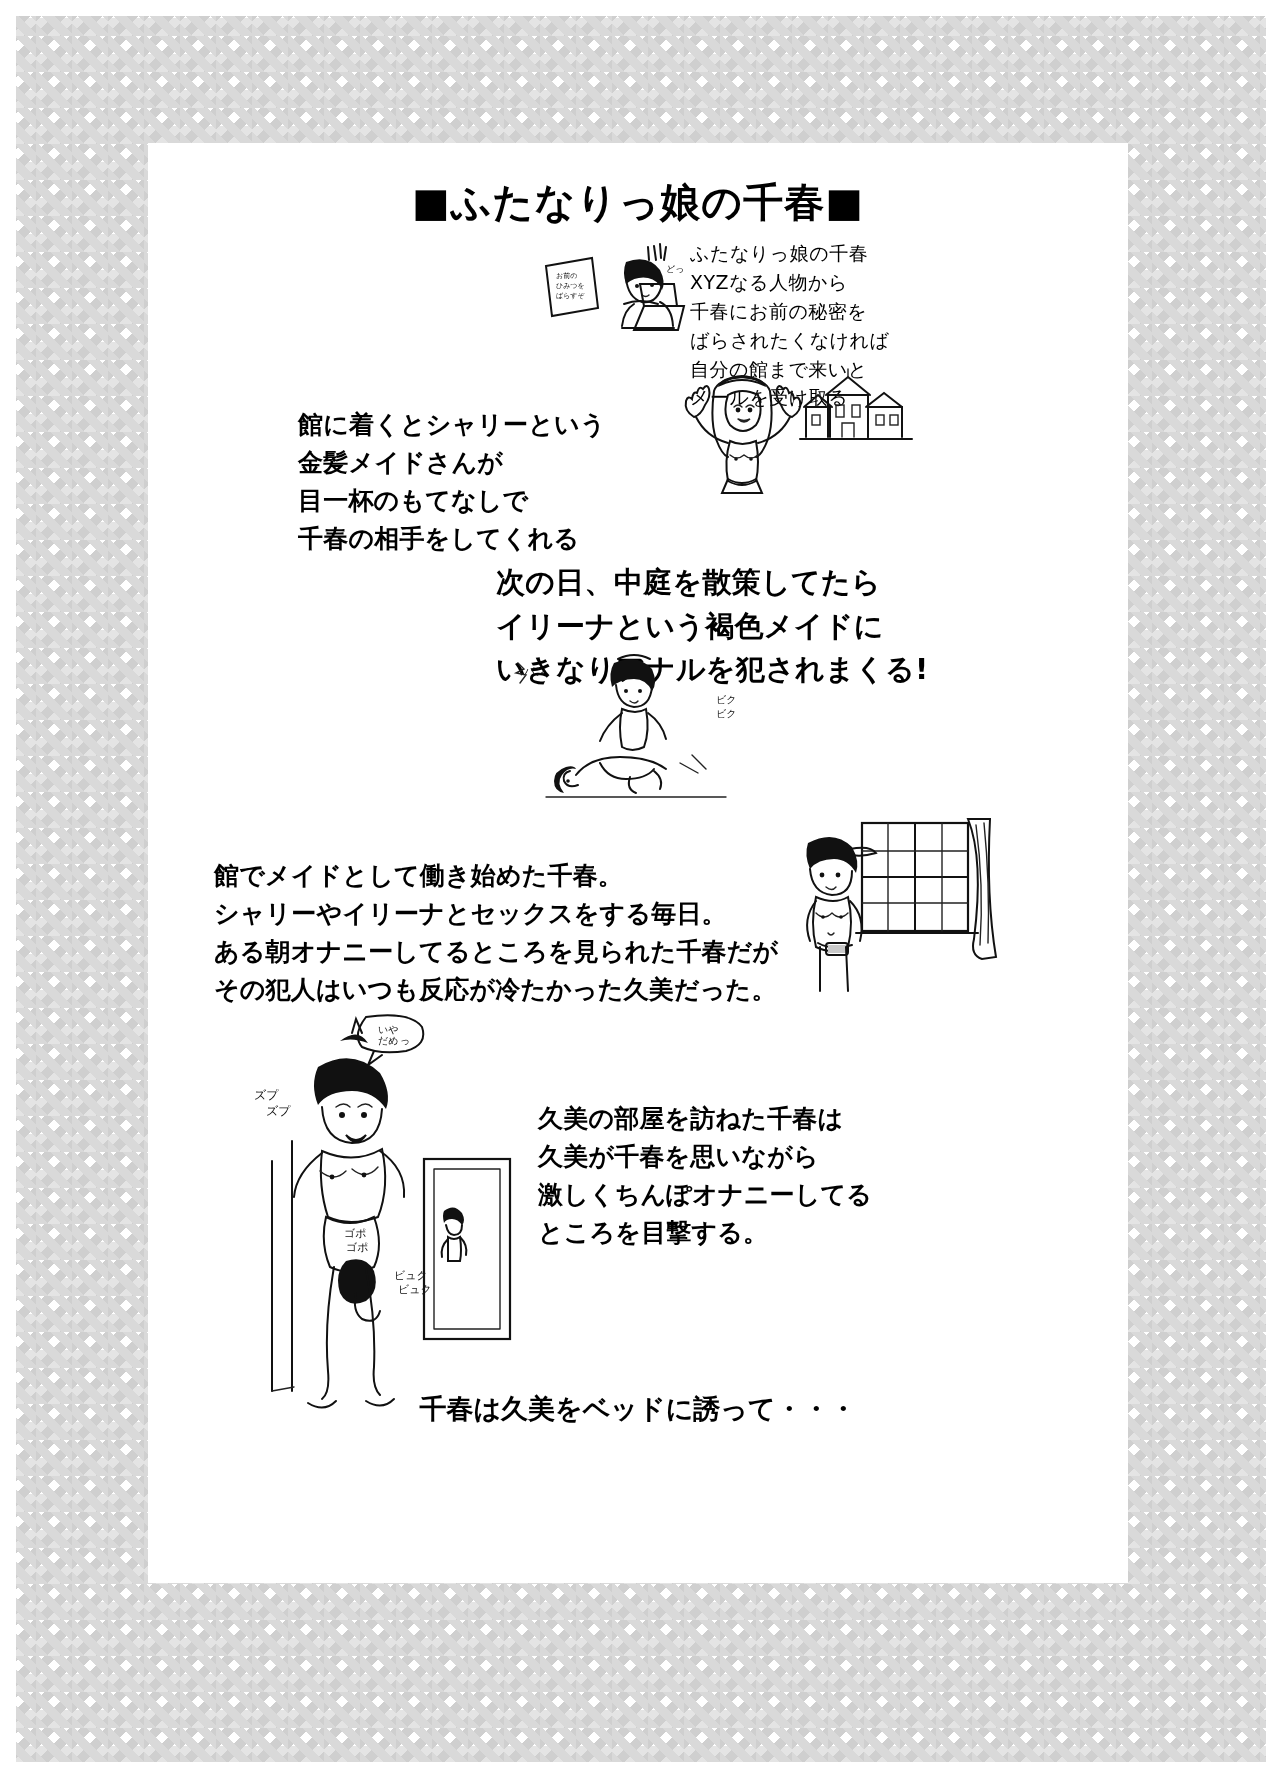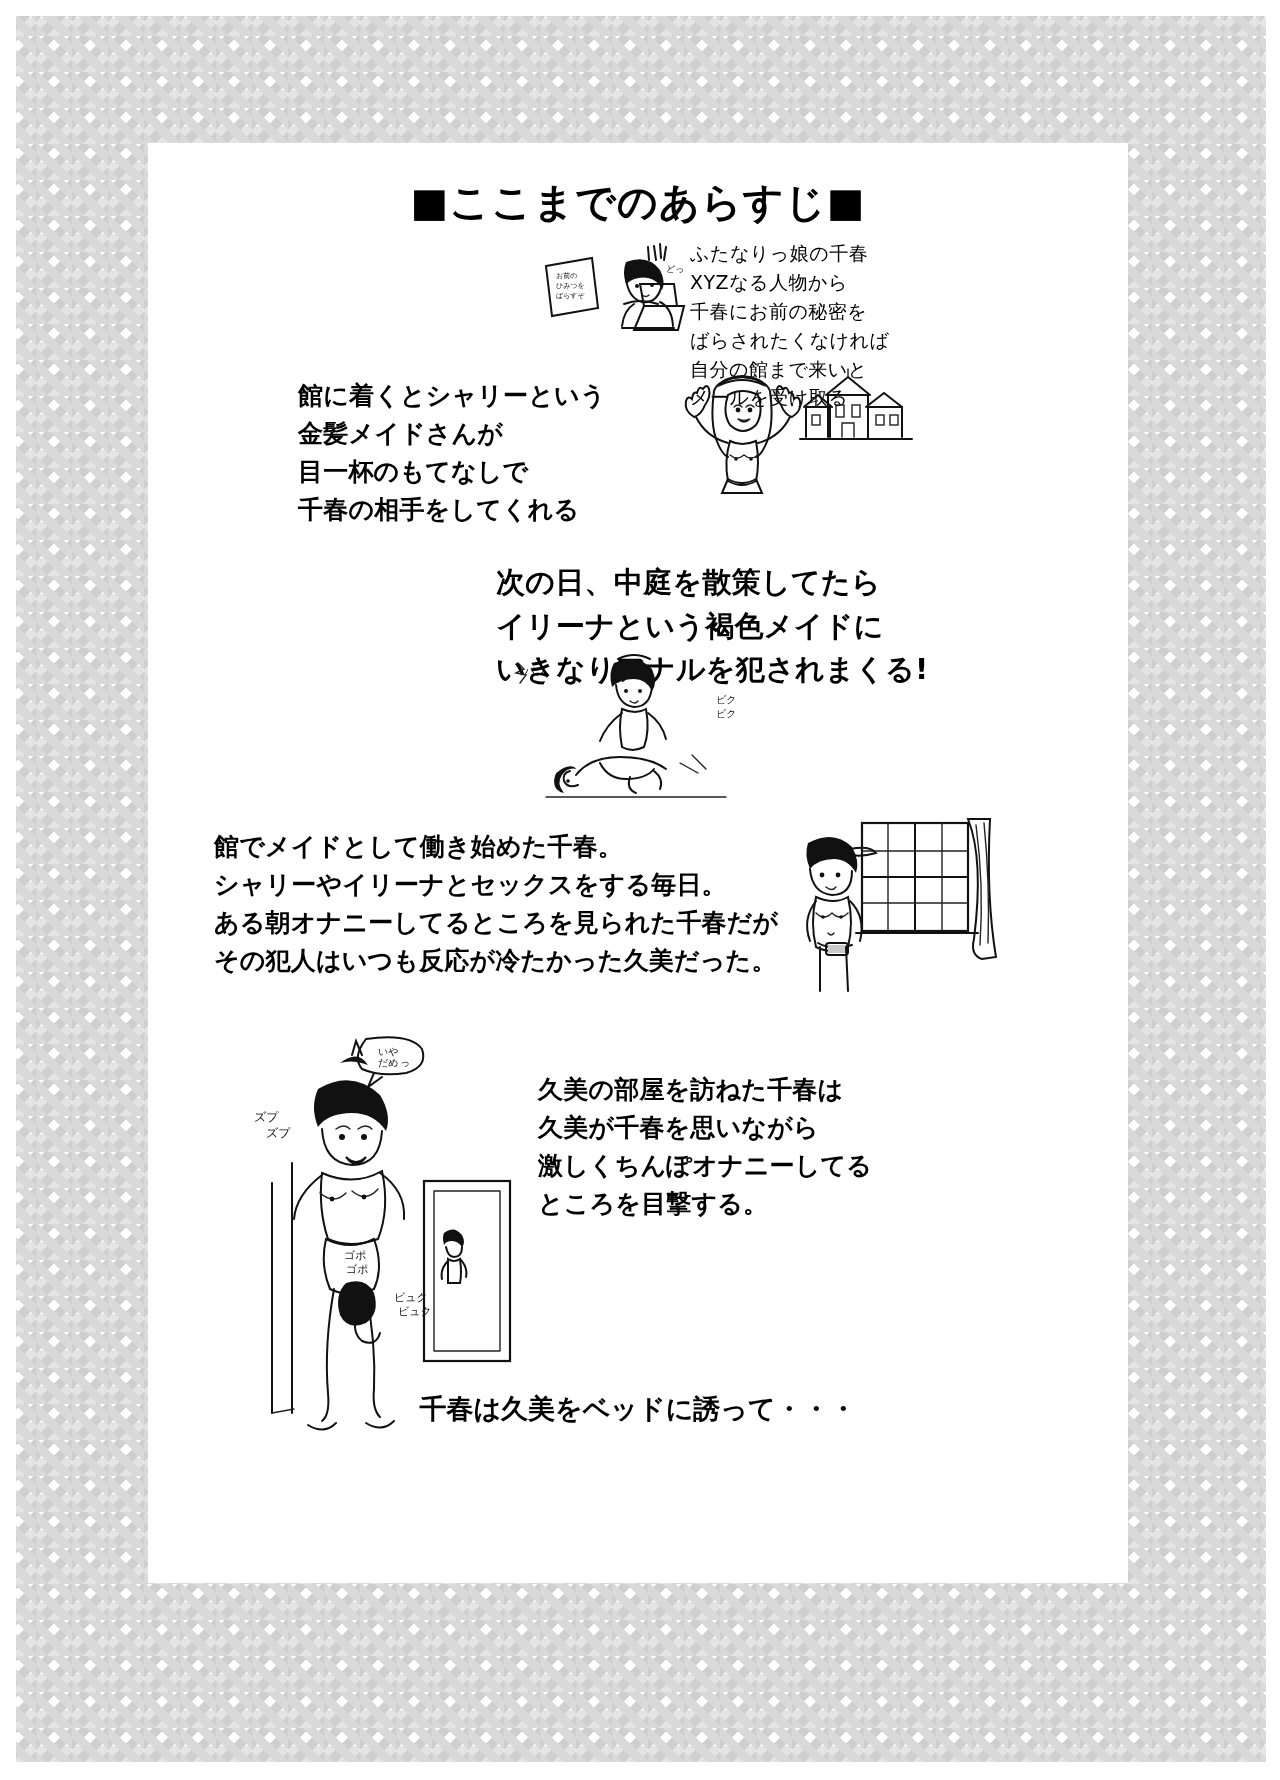--- a/index.html
+++ b/index.html
@@ -80,20 +80,21 @@
     line-height: 1.52;
     letter-spacing: 0.5px;
     margin-top: 12px;
   }
   .t-normal {
     font-family: "DejaVu Sans", sans-serif;
     font-size: 25px;
     line-height: 1.52;
     font-weight: bold;
     letter-spacing: 0.2px;
+    margin-top: 29px;
   }
   .t-bold-big {
     font-family: "DejaVu Sans", sans-serif;
     font-size: 29px;
     line-height: 1.5;
     font-weight: bold;
     letter-spacing: 0.3px;
   }
   .t-footer {
     font-family: "DejaVu Sans", sans-serif;
@@ -123,21 +124,21 @@
   <div class="bg-pattern"></div>
   <div class="bg-mask-top"></div>
   <div class="bg-mask-bottom"></div>
   <div class="bg-mask-left"></div>
   <div class="bg-mask-right"></div>
 
   <div class="page-number">6</div>
 
   <div class="sheet">
 
-    <div class="headline">■ここまでのあらすじ■</div>
+    <div class="headline">■ふたなりっ娘の千春■</div>
 
     <div class="illo" style="left:390px; top:95px;">
       <svg width="180" height="120" viewBox="0 0 180 120">
 
         <path class="ln" d="M8 28 L54 20 L60 70 L14 78 Z"></path>
         <text x="18" y="40" font-size="7" font-family="DejaVu Sans, sans-serif" fill="#111">お前の</text>
         <text x="18" y="50" font-size="7" font-family="DejaVu Sans, sans-serif" fill="#111">ひみつを</text>
         <text x="18" y="60" font-size="7" font-family="DejaVu Sans, sans-serif" fill="#111">ばらすぞ</text>
 
         <text x="128" y="34" font-size="9" font-family="DejaVu Sans, sans-serif" fill="#111">どっ</text>
@@ -290,21 +291,21 @@
         <path class="ln" d="M28 86 q-14 18 -6 40 M62 86 q16 16 10 40"></path>
 
         <path class="ln" d="M30 128 q14 8 34 2"></path>
         <rect class="ln" x="38" y="128" width="22" height="12" rx="3"></rect>
         <path class="grayfill" d="M40 130 h18 v8 h-18 Z"></path>
 
         <path class="ln" d="M32 132 l0 44 M58 132 l2 44"></path>
       </svg>
     </div>
 
-    <div class="illo" style="left:100px; top:890px;">
+    <div class="illo" style="left:100px; top:868px;">
       <svg width="280" height="420" viewBox="0 0 280 420">
 
         <path class="ln" d="M118 6 q44 -6 56 10 q6 18 -16 24 q-26 4 -44 -4 q-10 -12 4 -30 Z"></path>
         <text x="130" y="22" font-size="10" font-family="DejaVu Sans, sans-serif" fill="#111">いや</text>
         <text x="130" y="33" font-size="10" font-family="DejaVu Sans, sans-serif" fill="#111">だめ</text>
         <text x="152" y="33" font-size="10" font-family="DejaVu Sans, sans-serif" fill="#111">っ</text>
         <path class="ln" d="M126 40 l-6 14 l14 -10"></path>
 
         <text x="6" y="88" font-size="12" font-family="DejaVu Sans, sans-serif" fill="#111">ズプ</text>
         <text x="18" y="104" font-size="12" font-family="DejaVu Sans, sans-serif" fill="#111">ズプ</text>

